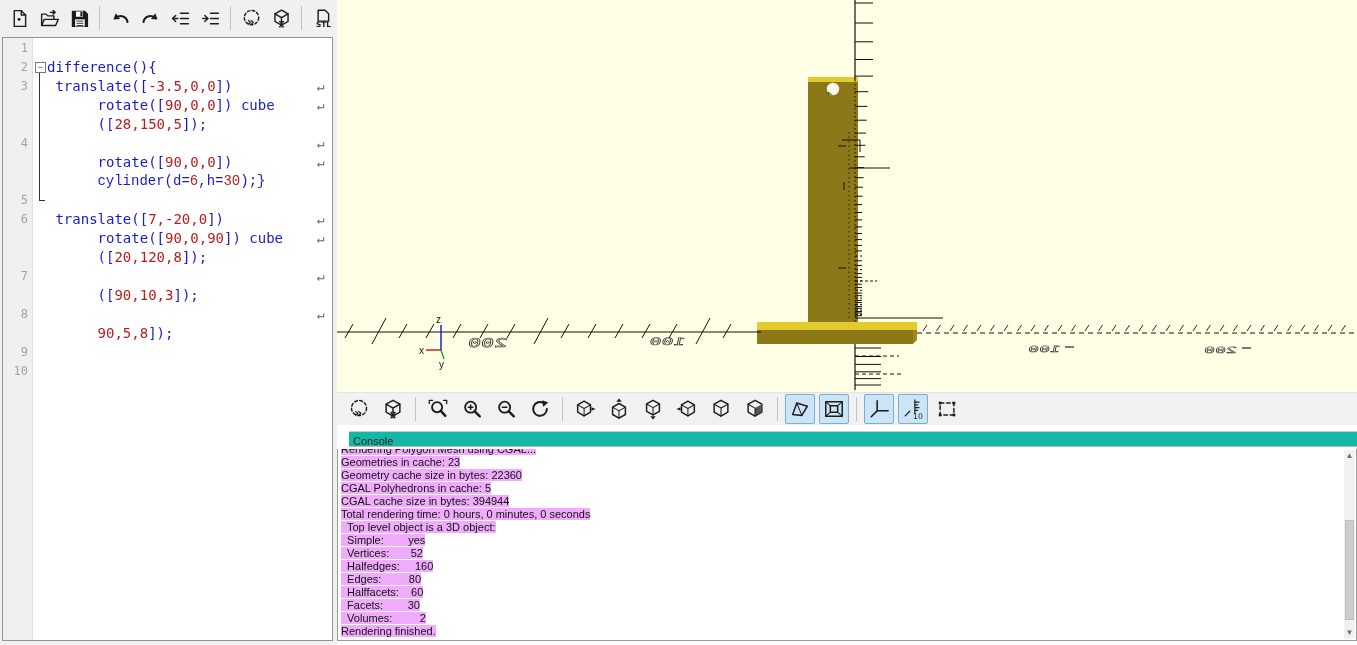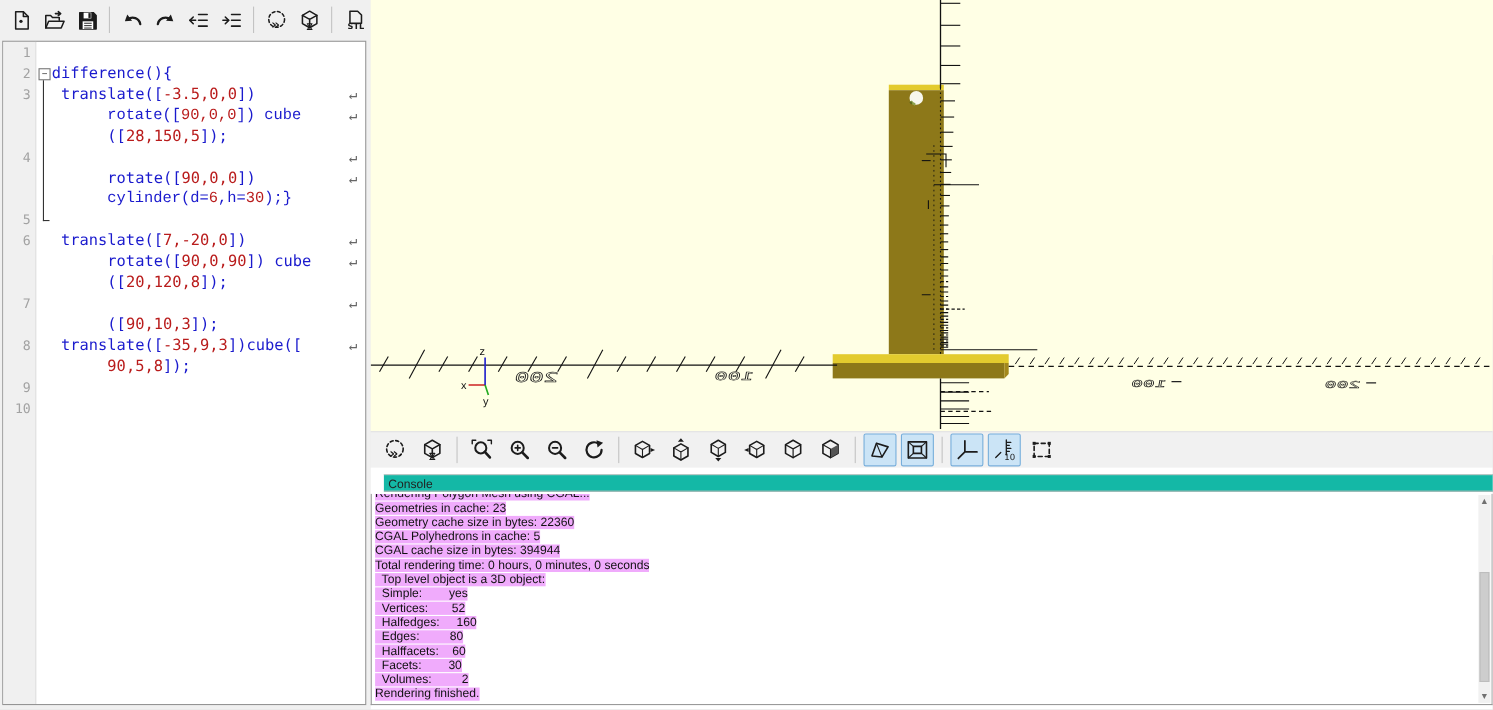--- a/index.html
+++ b/index.html
@@ -119,32 +119,32 @@
             <text x="4.5" y="21.5" font-size="8.5" font-weight="bold" font-family="DejaVu Sans" fill="#1c1c1c" stroke="none">STL</text>
           </svg>
         </div>
       </div>
     <div id="editor">
       <div id="gutter"></div>
       <div id="rows">
           <div class="crow" style="top: 1px;"><span class="lnum">1</span><span class="codetxt"></span></div>
           <div class="crow" style="top: 20px;"><span class="lnum">2</span><span class="codetxt"><span class="tok-k">difference(){</span></span></div>
           <div class="crow" style="top: 39px;"><span class="lnum">3</span><span class="codetxt"><span class="tok-k"> translate([</span><span class="tok-n">-3.5,0,0</span><span class="tok-k">])</span></span><span class="wrapmark">↵</span></div>
-          <div class="crow" style="top: 58px; font-family: Liberation Mono, monospace;"><span class="lnum"></span><span class="codetxt"><span class="tok-k">      rotate([</span><span class="tok-n">90,0,0</span><span class="tok-k">]) cube</span></span><span class="wrapmark">↵</span></div>
+          <div class="crow" style="top: 58px;"><span class="lnum"></span><span class="codetxt"><span class="tok-k">      rotate([</span><span class="tok-n">90,0,0</span><span class="tok-k">]) cube</span></span><span class="wrapmark">↵</span></div>
           <div class="crow" style="top: 77px;"><span class="lnum"></span><span class="codetxt"><span class="tok-k">      ([</span><span class="tok-n">28,150,5</span><span class="tok-k">]);</span></span></div>
           <div class="crow" style="top: 96px;"><span class="lnum">4</span><span class="wrapmark">↵</span></div>
           <div class="crow" style="top: 115px;"><span class="lnum"></span><span class="codetxt"><span class="tok-k">      rotate([</span><span class="tok-n">90,0,0</span><span class="tok-k">])</span></span><span class="wrapmark">↵</span></div>
           <div class="crow" style="top: 134px; font-family: Liberation Mono, monospace;"><span class="lnum"></span><span class="codetxt"><span class="tok-k">      cylinder(d=</span><span class="tok-n">6</span><span class="tok-k">,h=</span><span class="tok-n">30</span><span class="tok-k">);}</span></span></div>
           <div class="crow" style="top: 153px;"><span class="lnum">5</span><span class="codetxt"></span></div>
           <div class="crow" style="top: 172px;"><span class="lnum">6</span><span class="codetxt"><span class="tok-k"> translate([</span><span class="tok-n">7,-20,0</span><span class="tok-k">])</span></span><span class="wrapmark">↵</span></div>
           <div class="crow" style="top: 191px; text-align: center;"><span class="lnum"></span><span class="codetxt"><span class="tok-k">      rotate([</span><span class="tok-n">90,0,90</span><span class="tok-k">]) cube</span></span><span class="wrapmark">↵</span></div>
           <div class="crow" style="top: 210px;"><span class="lnum"></span><span class="codetxt"><span class="tok-k">      ([</span><span class="tok-n">20,120,8</span><span class="tok-k">]);</span></span></div>
           <div class="crow" style="top: 229px;"><span class="lnum">7</span><span class="wrapmark">↵</span></div>
           <div class="crow" style="top: 248px;"><span class="lnum"></span><span class="codetxt"><span class="tok-k">      ([</span><span class="tok-n">90,10,3</span><span class="tok-k">]);</span></span></div>
-          <div class="crow" style="top: 267px;"><span class="lnum">8</span><span class="codetxt"><span class="tok-k"> translate([</span><span class="tok-n">-35,9,3</span><span class="tok-k">])cube([</span></span><span class="wrapmark">↵</span></div>
+          <div class="crow" style="top: 267px;"><span class="lnum">8</span><span class="wrapmark">↵</span></div>
           <div class="crow" style="top: 286px;"><span class="lnum"></span><span class="codetxt"><span class="tok-k">      </span><span class="tok-n">90,5,8</span><span class="tok-k">]);</span></span></div>
           <div class="crow" style="top: 305px;"><span class="lnum">9</span><span class="codetxt"></span></div>
           <div class="crow" style="top: 324px;"><span class="lnum">10</span><span class="codetxt"></span></div>
         </div>
       <div id="foldlayer">
           <div class="foldbox" style="top: 24px;">−</div>
           <div class="foldline" style="top: 35px; height: 128px;"></div>
           <div class="foldcorner" style="top: 162px;"></div>
         </div>
     </div>

